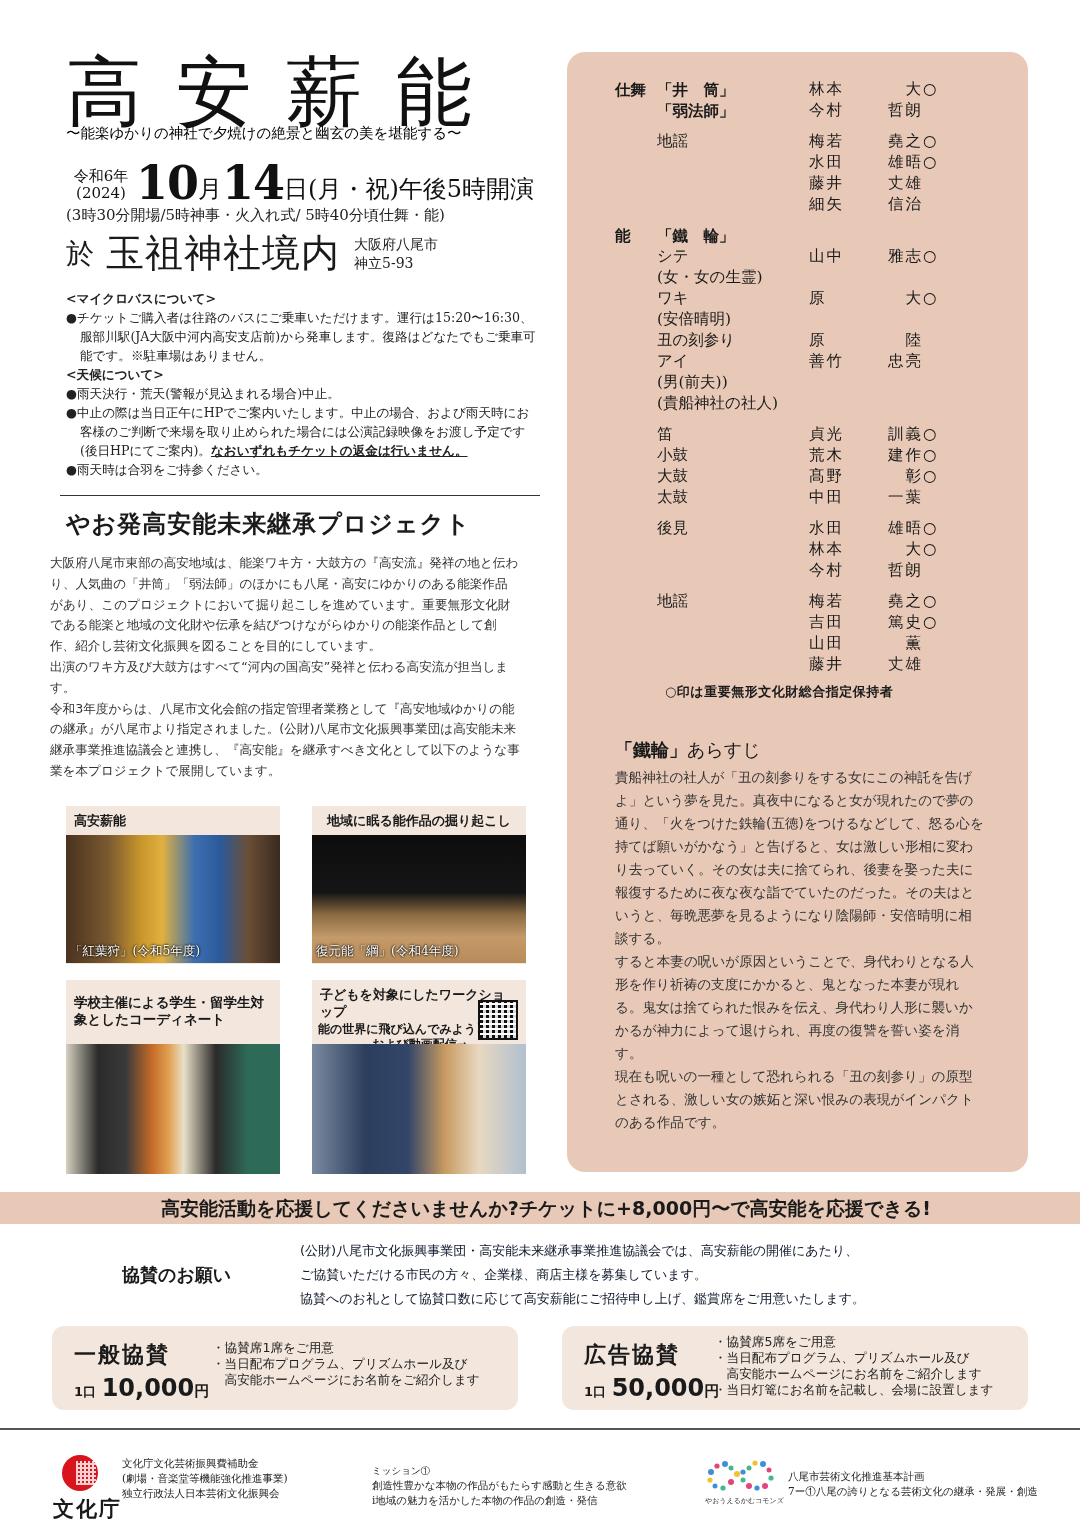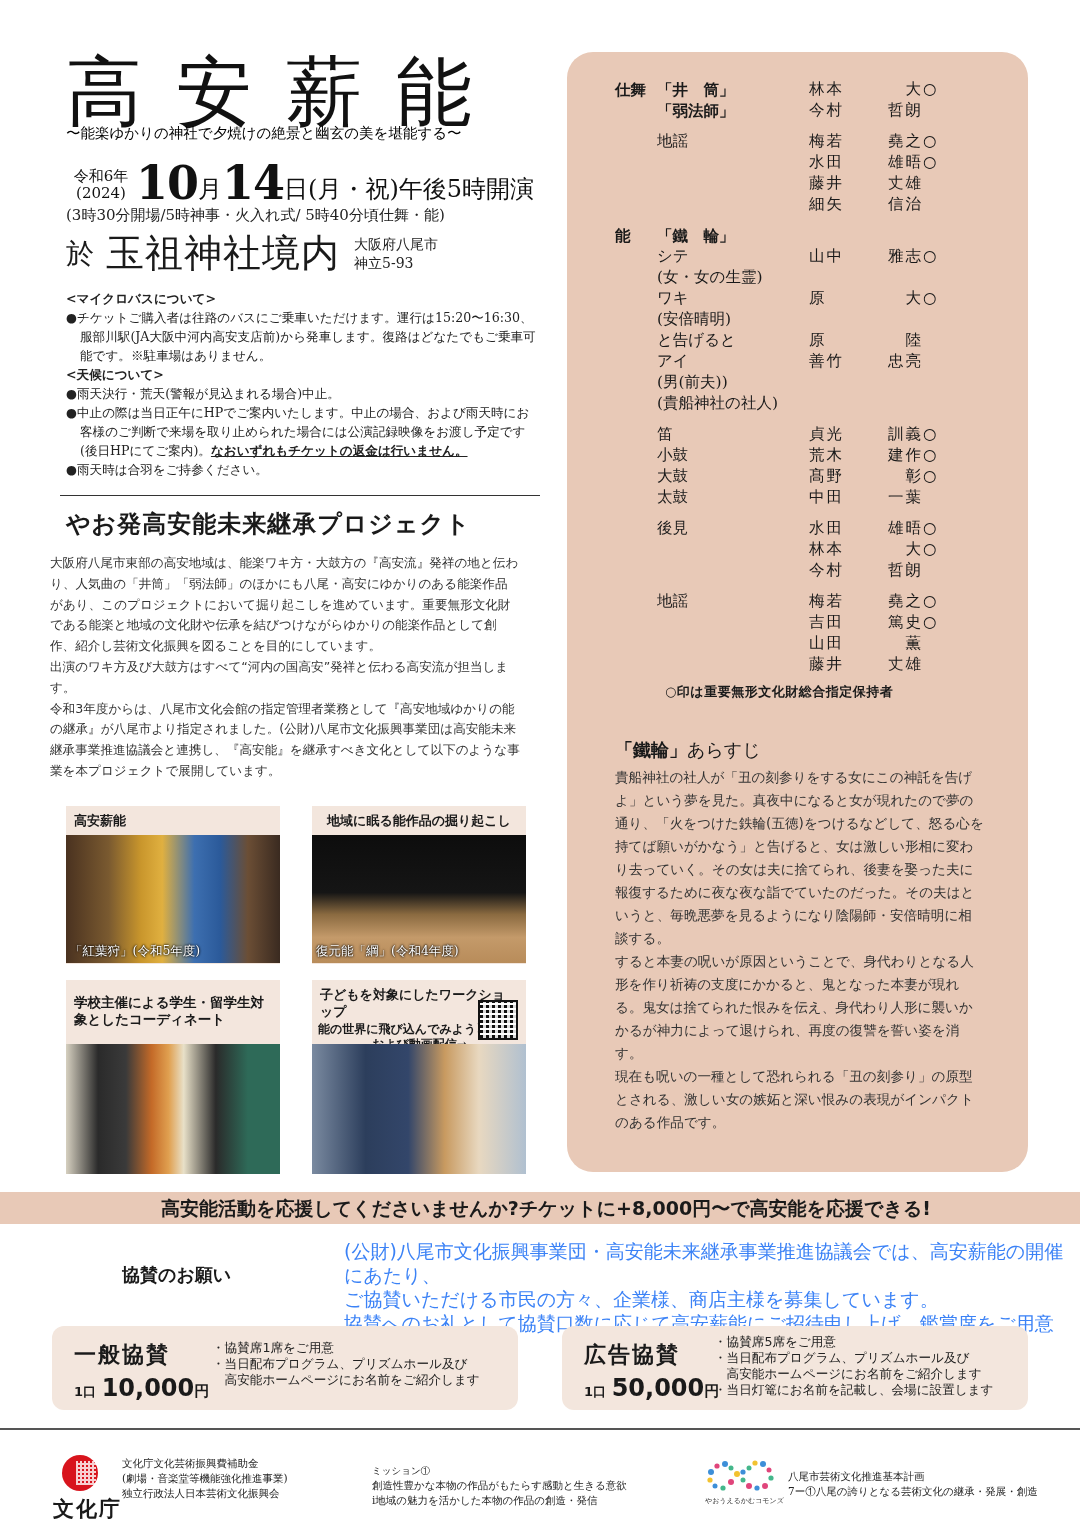--- a/index.html
+++ b/index.html
@@ -40,41 +40,41 @@
   .photo1 { height: 128px; background: linear-gradient(90deg, #4a3220 0%, #7a5a30 20%, #c9962c 35%, #e0b040 45%, #3d6fb0 60%, #2b5a9a 72%, #6b4e35 85%, #3a2a20 100%); }
   .photo2 { height: 128px; background: linear-gradient(180deg, #0d0d0d 0%, #151515 45%, #8a6a40 62%, #c49a6a 80%, #b88c5a 100%); }
   .photo3 { height: 128px; background: linear-gradient(90deg, #d6d0c0 0%, #2a2a2a 15%, #3a3a3a 28%, #c46a28 40%, #e0a050 48%, #e8e0c8 55%, #2a2a2a 70%, #2e6a58 85%, #2e6a58 100%); }
   .photo4 { height: 128px; background: linear-gradient(90deg, #7a8aa0 0%, #2c3e5c 25%, #33466a 45%, #c89a60 62%, #e8d8c0 78%, #b0c0d0 100%); }
   .qr { position: absolute; right: 8px; top: 28px; width: 40px; height: 40px; background:
         repeating-linear-gradient(0deg, #111 0 3px, #fff 3px 5px),
         #fff; border: 2px solid #111; }
   .qr::before { content: ""; position: absolute; inset: 0; background: repeating-linear-gradient(90deg, transparent 0 3px, rgba(255,255,255,0.85) 3px 6px); }
 
   
-  .cast-panel { left: 567px; top: 52px; width: 461px; height: 1120px; background: #e8c9b7; border-radius: 26px; }
+  .cast-panel { left: 567px; top: 52px; width: 461px; height: 1120px; background: #e8c9b7; border-radius: 18px; }
   .cast { position: absolute; left: 48px; top: 27px; width: 400px; font-size: 15.5px; line-height: 21px; color: #1a1a1a; }
   .cast .row { display: flex; }
   .cast .c1 { width: 42px; font-weight: bold; }
   .cast .c2 { width: 152px; }
   .cast .c2.b { font-weight: bold; }
   .cast .c3 { width: 58px; letter-spacing: 2px; }
   .cast .c4 { width: 56px; text-align: right; letter-spacing: 2px; }
   .cast .c5 { width: 20px; }
   .cast .gap { height: 10px; }
   .cast .note { margin-top: 6px; padding-left: 50px; font-size: 13px; font-weight: bold; letter-spacing: 0.5px; }
   .synopsis-title { position: absolute; left: 48px; top: 686px; font-size: 18px; }
   .synopsis-title b { font-weight: bold; }
   .synopsis { position: absolute; left: 48px; top: 714px; width: 370px; font-size: 13.6px; line-height: 23px; color: #333; font-family: "DejaVu Sans", "Liberation Sans", sans-serif; }
 
   
   .banner { left: 0; top: 1192px; width: 1080px; height: 32px; background: #e8c9b7; text-align: center; font-size: 19px; font-weight: bold; line-height: 32px; font-family: "DejaVu Sans", "Liberation Sans", sans-serif; color: #1a1a1a; padding-left: 12px; }
 
   
   .req-label { left: 122px; top: 1263px; font-size: 18px; font-weight: bold; font-family: "DejaVu Sans", "Liberation Sans", sans-serif; }
-  .req-body { left: 300px; top: 1239px; width: 720px; font-size: 19px; line-height: 24px; font-family: "DejaVu Sans", "Liberation Sans", sans-serif; color: #3b82f6; margin-left: 44px; }
+  .req-body { left: 300px; top: 1239px; width: 720px; font-size: 13px; line-height: 24px; font-family: "DejaVu Sans", "Liberation Sans", sans-serif; color: #0f172a; }
 
   
   .tier { top: 1326px; height: 84px; background: #f3e6dd; border-radius: 12px; font-family: "DejaVu Sans", "Liberation Sans", sans-serif; }
   .tier .tname { position: absolute; left: 22px; top: 14px; font-size: 22px; font-weight: bold; letter-spacing: 2px; }
   .tier .tprice { position: absolute; left: 22px; top: 48px; font-weight: bold; white-space: nowrap; }
   .tier .tprice .u1 { font-size: 13px; }
   .tier .tprice .num { font-size: 24px; }
   .tier .tprice .yen { font-size: 15px; }
   .tier .tlist { position: absolute; left: 160px; top: 12px; font-size: 12.6px; line-height: 16px; color: #222; }
   .tier .tlist div { white-space: nowrap; }
@@ -240,21 +240,21 @@
       </div>
       <div class="row">
         <span class="c1"></span>
         <span class="c2">(安倍晴明)</span>
         <span class="c3"></span>
         <span class="c4"></span>
         <span class="c5"></span>
       </div>
       <div class="row">
         <span class="c1"></span>
-        <span class="c2">と告げると</span>
+        <span class="c2">丑の刻参り</span>
         <span class="c3">原</span>
         <span class="c4">陸</span>
         <span class="c5"></span>
       </div>
       <div class="row">
         <span class="c1"></span>
         <span class="c2">アイ</span>
         <span class="c3">善竹</span>
         <span class="c4">忠亮</span>
         <span class="c5"></span>

